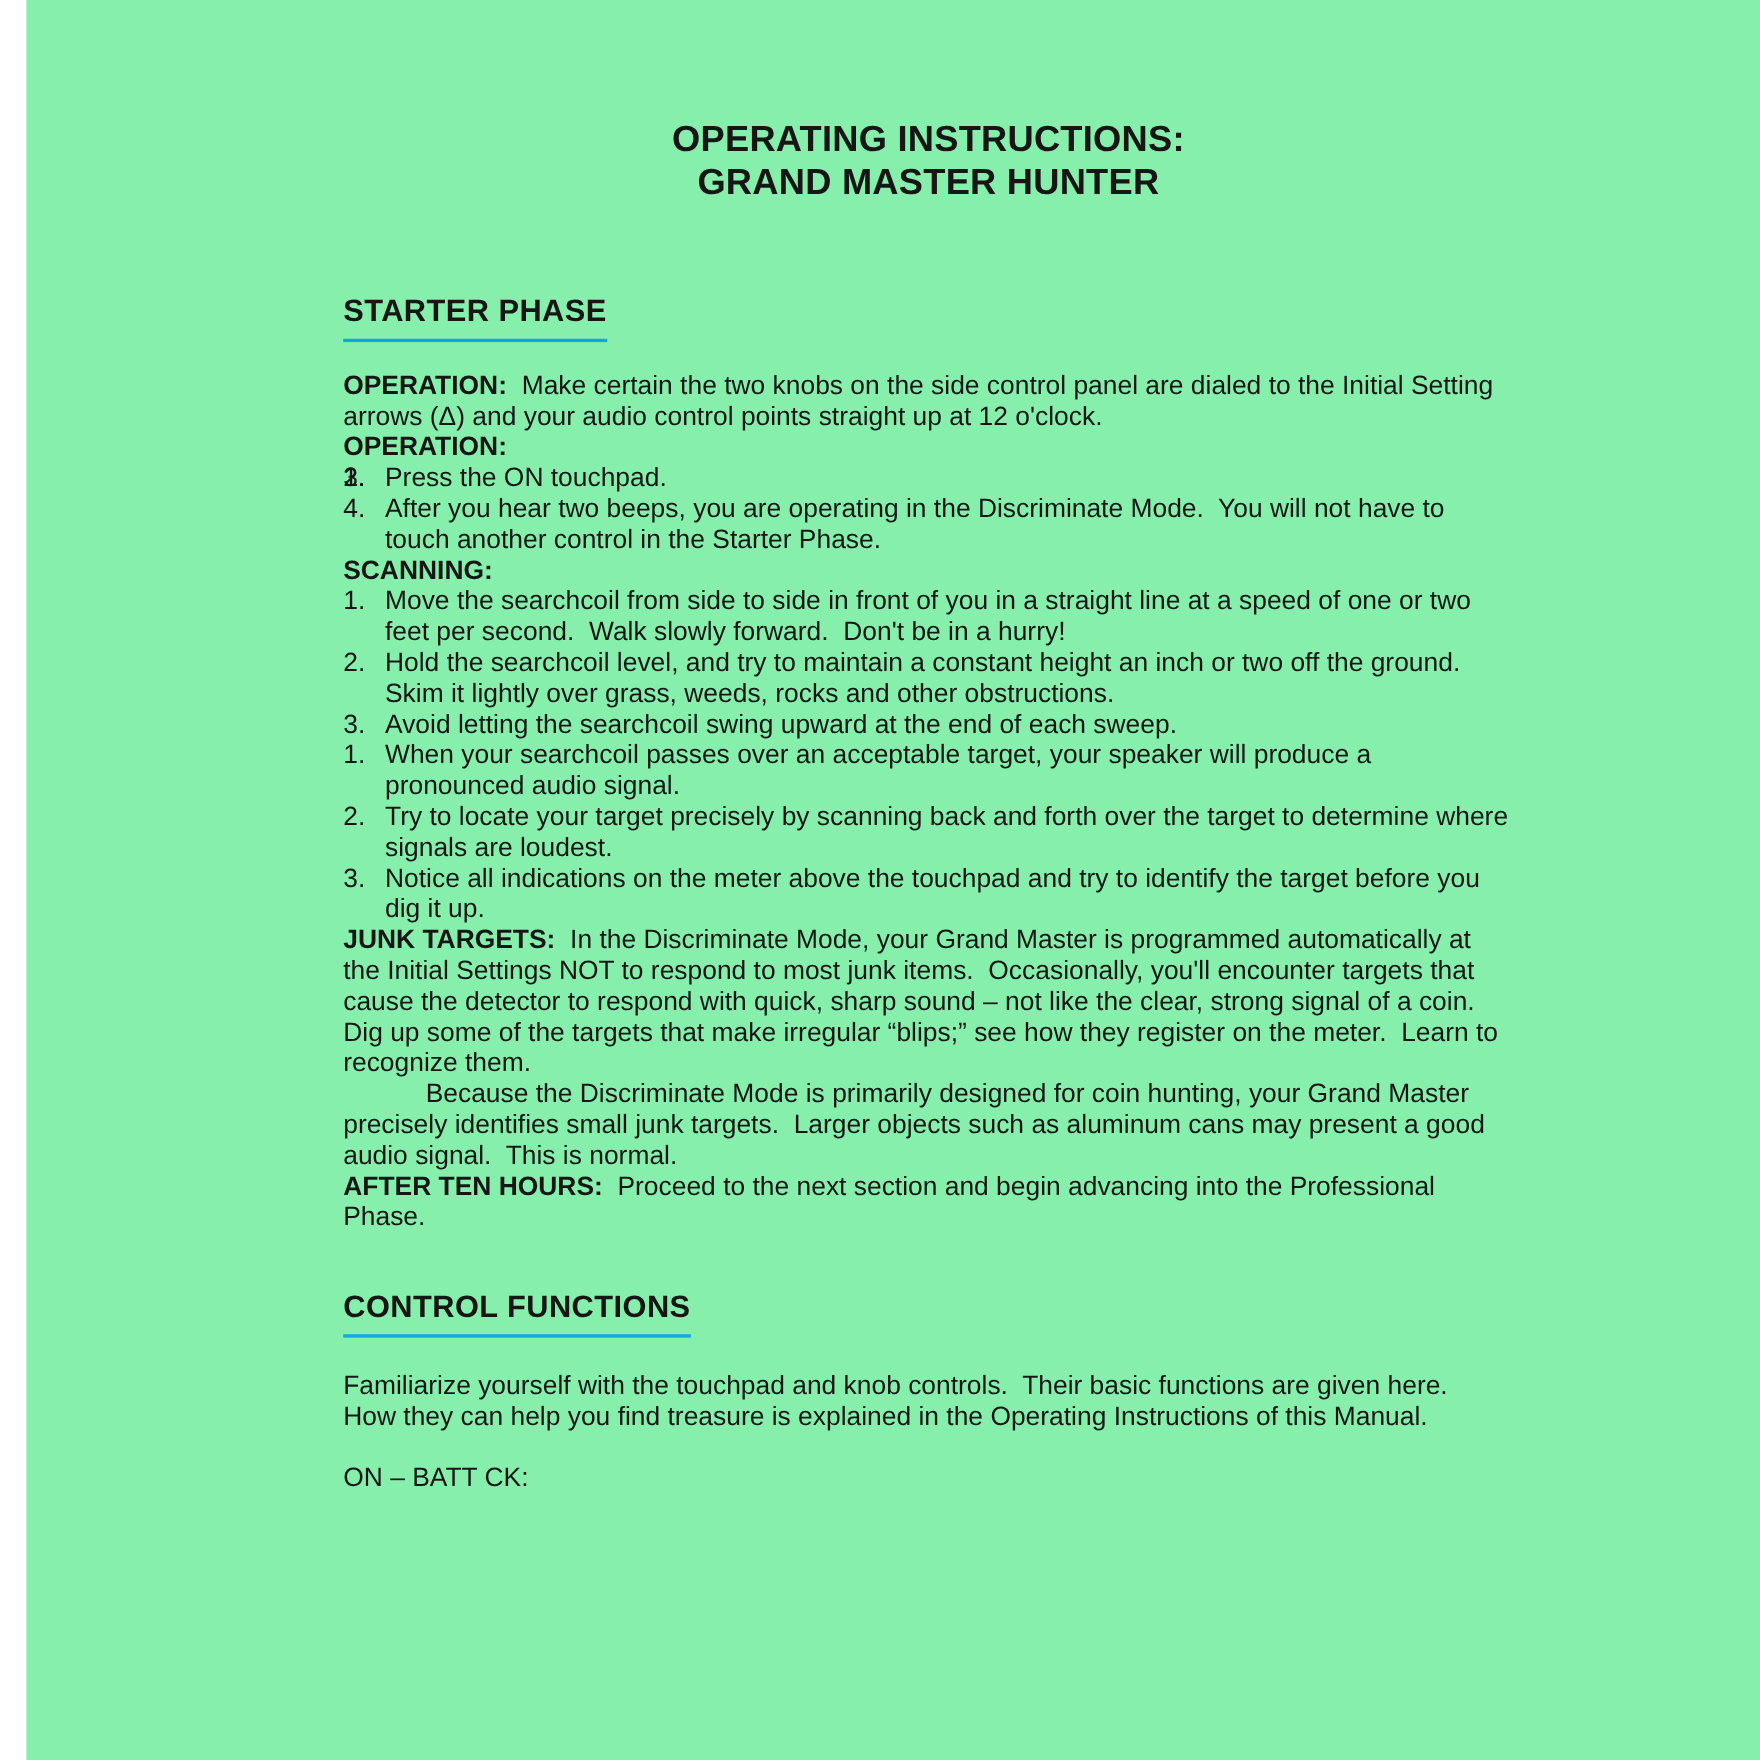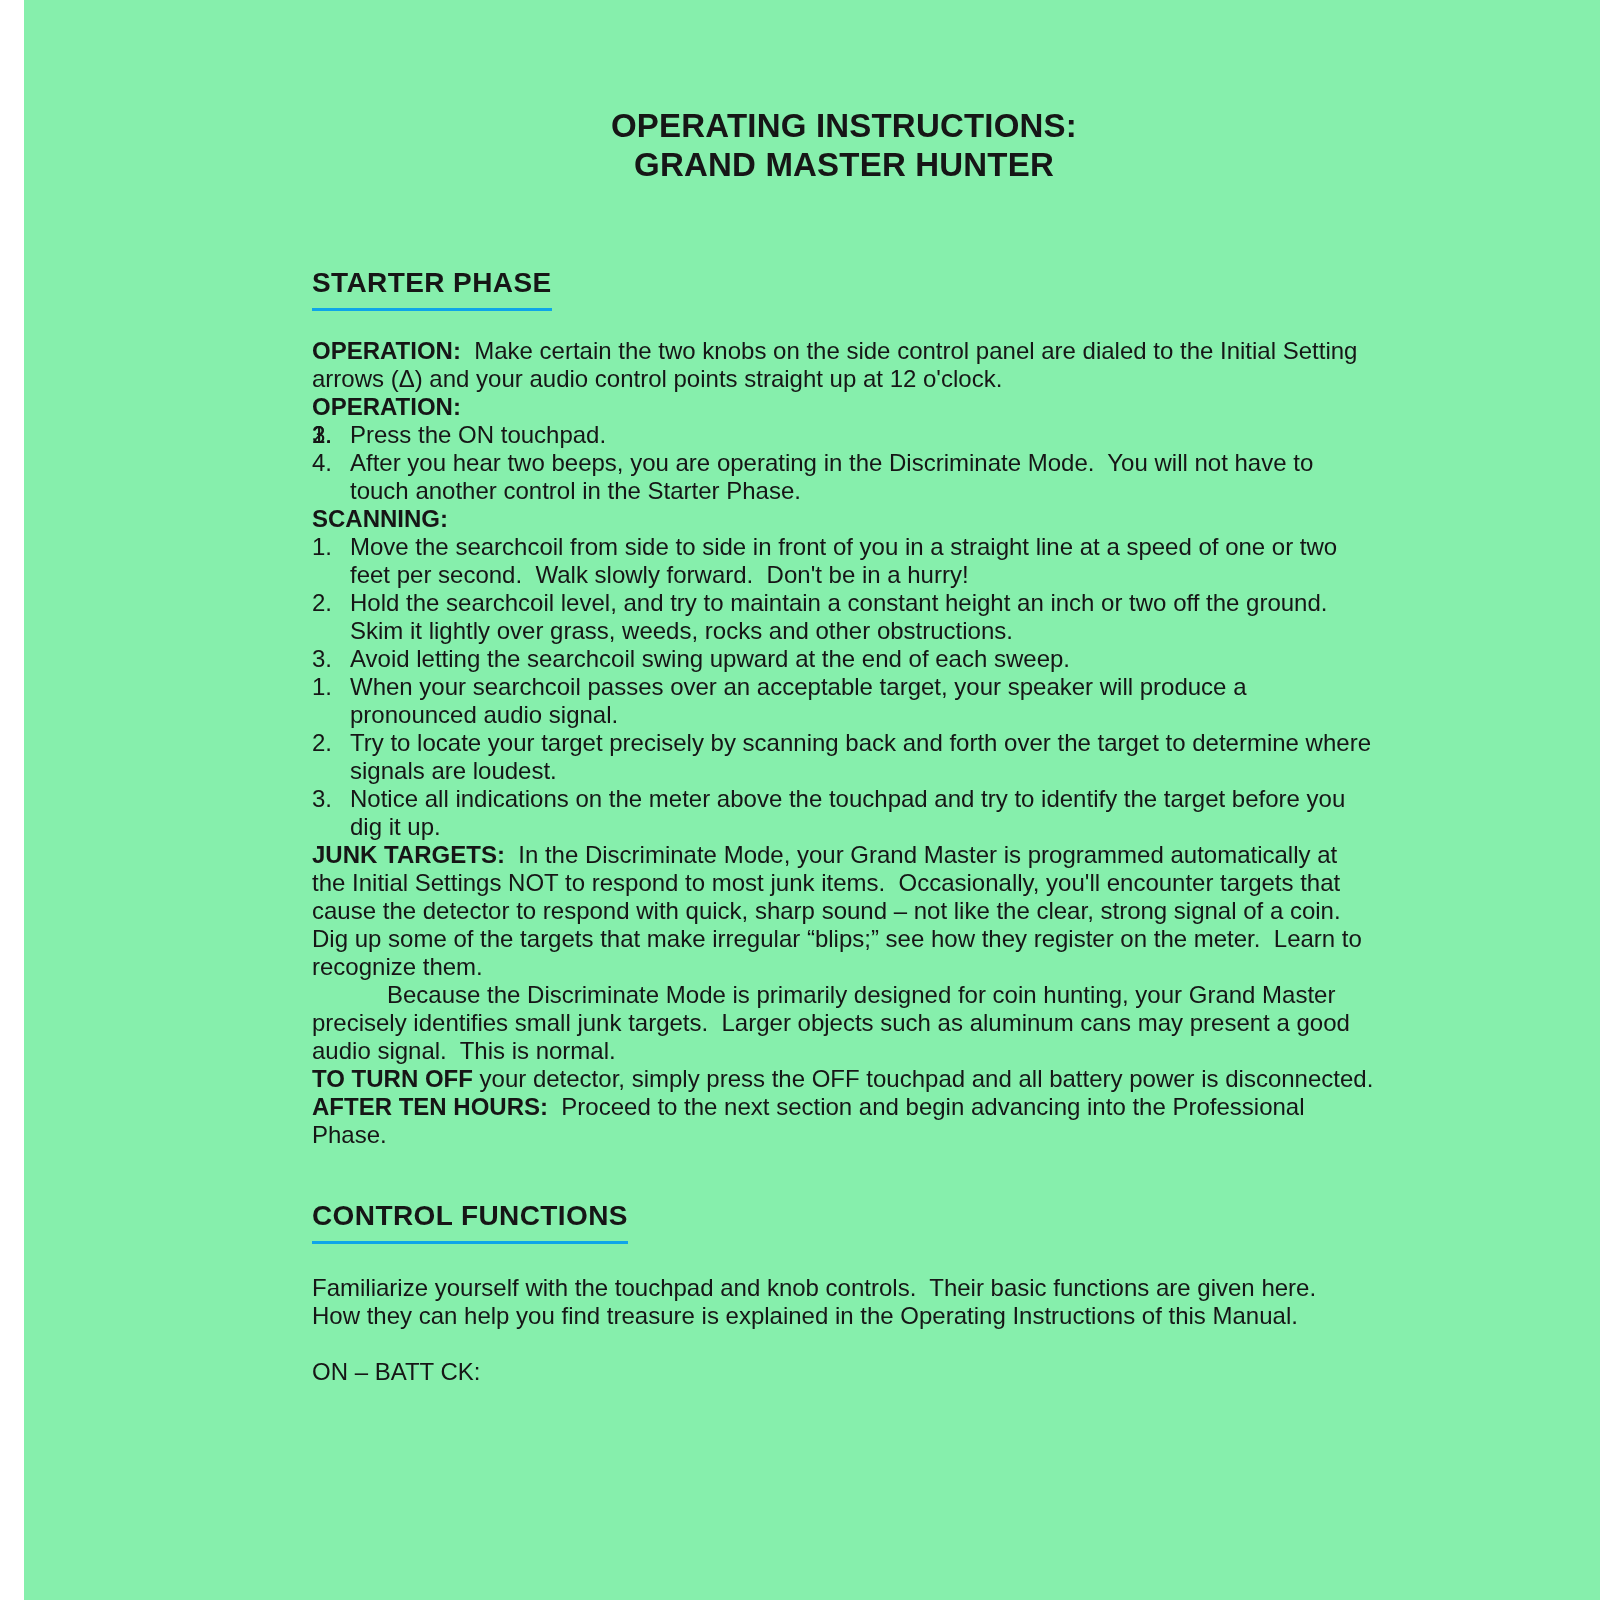--- a/index.html
+++ b/index.html
@@ -109,21 +109,20 @@
 
 
     <div class="li"><span class="num">1.</span><span class="txt">When your searchcoil passes over an acceptable target, your speaker will produce a pronounced audio signal.</span></div>
     <div class="li"><span class="num">2.</span><span class="txt">Try to locate your target precisely by scanning back and forth over the target to determine where signals are loudest.</span></div>
     <div class="li"><span class="num">3.</span><span class="txt">Notice all indications on the meter above the touchpad and try to identify the target before you dig it up.</span></div>
 
     <p class="para"><b>JUNK TARGETS:</b><span>  In the Discriminate Mode, your Grand Master is programmed automatically at the Initial Settings NOT to respond to most junk items.  Occasionally, you'll encounter targets that cause the detector to respond with quick, sharp sound – not like the clear, strong signal of a coin.  Dig up some of the targets that make irregular “blips;” see how they register on the meter.  Learn to recognize them.</span></p>
 
     <p class="para indent-first">Because the Discriminate Mode is primarily designed for coin hunting, your Grand Master precisely identifies small junk targets.  Larger objects such as aluminum cans may present a good audio signal.  This is normal.</p>
 
-    <p class="para"><b>TO TURN OFF</b><span> your detector, simply press the OFF touchpad and all battery power is disconnected.</span></p>
 
     <p class="para"><b>AFTER TEN HOURS:</b><span>  Proceed to the next section and begin advancing into the Professional Phase.</span></p>
 
   </div>
 
   <div class="heading-row control">
     <span class="section-heading">CONTROL FUNCTIONS</span>
   </div>
 
   <div class="body-text intro">

